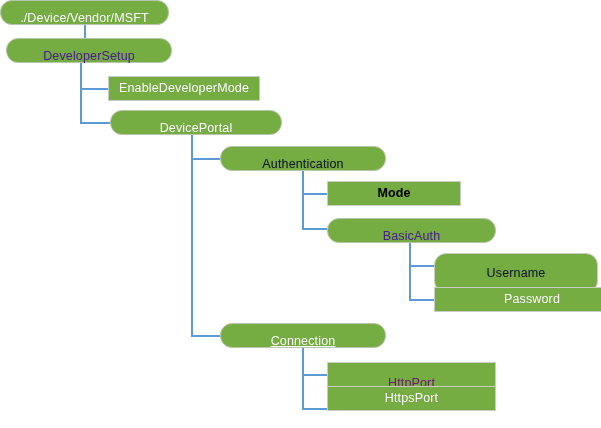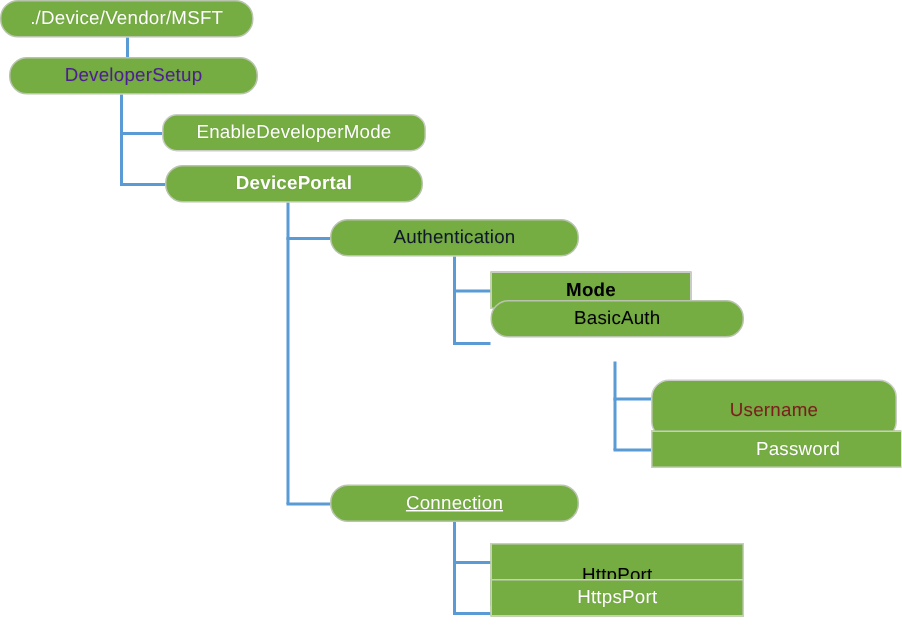--- a/index.html
+++ b/index.html
@@ -28,20 +28,21 @@
     display: flex;
     align-items: center;
     justify-content: center;
     letter-spacing: 0.15px;
     white-space: nowrap;
     user-select: none;
   }
   .node.rounded {
     border-radius: 12px;
     border-color: #b9c4ae;
+    align-items: flex-end;
   }
   .node.square {
     border-radius: 0px;
   }
   .node-label {
     display: block;
     padding: 0 6px;
     text-shadow: 0 0 1px rgba(0,0,0,0.12);
   }
   .conn {
@@ -73,44 +74,44 @@
       <div class="conn h" style="left: 302px; top: 374px; width: 25px; background: rgb(91, 155, 213);"></div>
       <div class="conn h" style="left: 302px; top: 408px; width: 25px; background: rgb(91, 155, 213);"></div>
     </div>
   <div id="node-layer">
       <div class="node rounded" style="left: 0px; top: 0px; width: 169px; height: 25px; background: rgb(118, 173, 67); color: rgb(255, 255, 255);">
         <span class="node-label">./Device/Vendor/MSFT</span>
       </div>
       <div class="node rounded" style="left: 6px; top: 38px; width: 166px; height: 25px; background: rgb(118, 173, 67); color: #4c1d95;">
         <span class="node-label">DeveloperSetup</span>
       </div>
-      <div class="node square" style="left: 108px; top: 76px; width: 176px; height: 25px; background: rgb(118, 173, 67); color: rgb(255, 255, 255); border-radius: 10px;">
+      <div class="node square" style="left: 108px; top: 76px; width: 152px; height: 25px; background: rgb(118, 173, 67); color: rgb(255, 255, 255);">
         <span class="node-label">EnableDeveloperMode</span>
       </div>
-      <div class="node rounded" style="left: 110px; top: 110px; width: 172px; height: 25px; background: rgb(118, 173, 67); color: rgb(255, 255, 255); font-weight: bold;">
+      <div class="node rounded" style="left: 110px; top: 110px; width: 172px; height: 25px; background: rgb(118, 173, 67); color: rgb(255, 255, 255);">
         <span class="node-label">DevicePortal</span>
       </div>
       <div class="node rounded" style="left: 220px; top: 146px; width: 166px; height: 25px; background: rgb(118, 173, 67); color: #0f172a;">
         <span class="node-label">Authentication</span>
       </div>
       <div class="node square" style="left: 327px; top: 181px; width: 134px; height: 25px; background: rgb(118, 173, 67); color: #000000; font-weight: bold;">
         <span class="node-label">Mode</span>
       </div>
-      <div class="node rounded" style="left: 327px; top: 200px; width: 169px; height: 25px; background: rgb(118, 173, 67); color: #000000;">
+      <div class="node rounded" style="left: 327px; top: 218px; width: 169px; height: 25px; background: rgb(118, 173, 67); color: #4c1d95;">
         <span class="node-label">BasicAuth</span>
       </div>
-      <div class="node square" style="left: 434px; top: 253px; width: 164px; height: 40px; background: rgb(118, 173, 67); color: #7f1d1d; border-radius: 12px;">
+      <div class="node square" style="left: 434px; top: 253px; width: 164px; height: 40px; background: rgb(118, 173, 67); color: #0f172a; border-radius: 12px;">
         <span class="node-label">Username</span>
       </div>
       <div class="node square" style="left: 434px; top: 287px; width: 196px; height: 25px; background: rgb(118, 173, 67); color: rgb(255, 255, 255);">
         <span class="node-label">Password</span>
       </div>
       <div class="node rounded" style="left: 220px; top: 323px; width: 166px; height: 25px; background: rgb(118, 173, 67); color: rgb(255, 255, 255); text-decoration: underline;">
         <span class="node-label">Connection</span>
       </div>
-      <div class="node square" style="left: 327px; top: 362px; width: 169px; height: 42px; background: rgb(118, 173, 67); color: #000000;">
+      <div class="node square" style="left: 327px; top: 362px; width: 169px; height: 42px; background: rgb(118, 173, 67); color: #701a75;">
         <span class="node-label">HttpPort</span>
       </div>
       <div class="node square" style="left: 327px; top: 386px; width: 169px; height: 25px; background: rgb(118, 173, 67); color: rgb(255, 255, 255);">
         <span class="node-label">HttpsPort</span>
       </div>
     </div>
 </div>
 
 </body></html>

